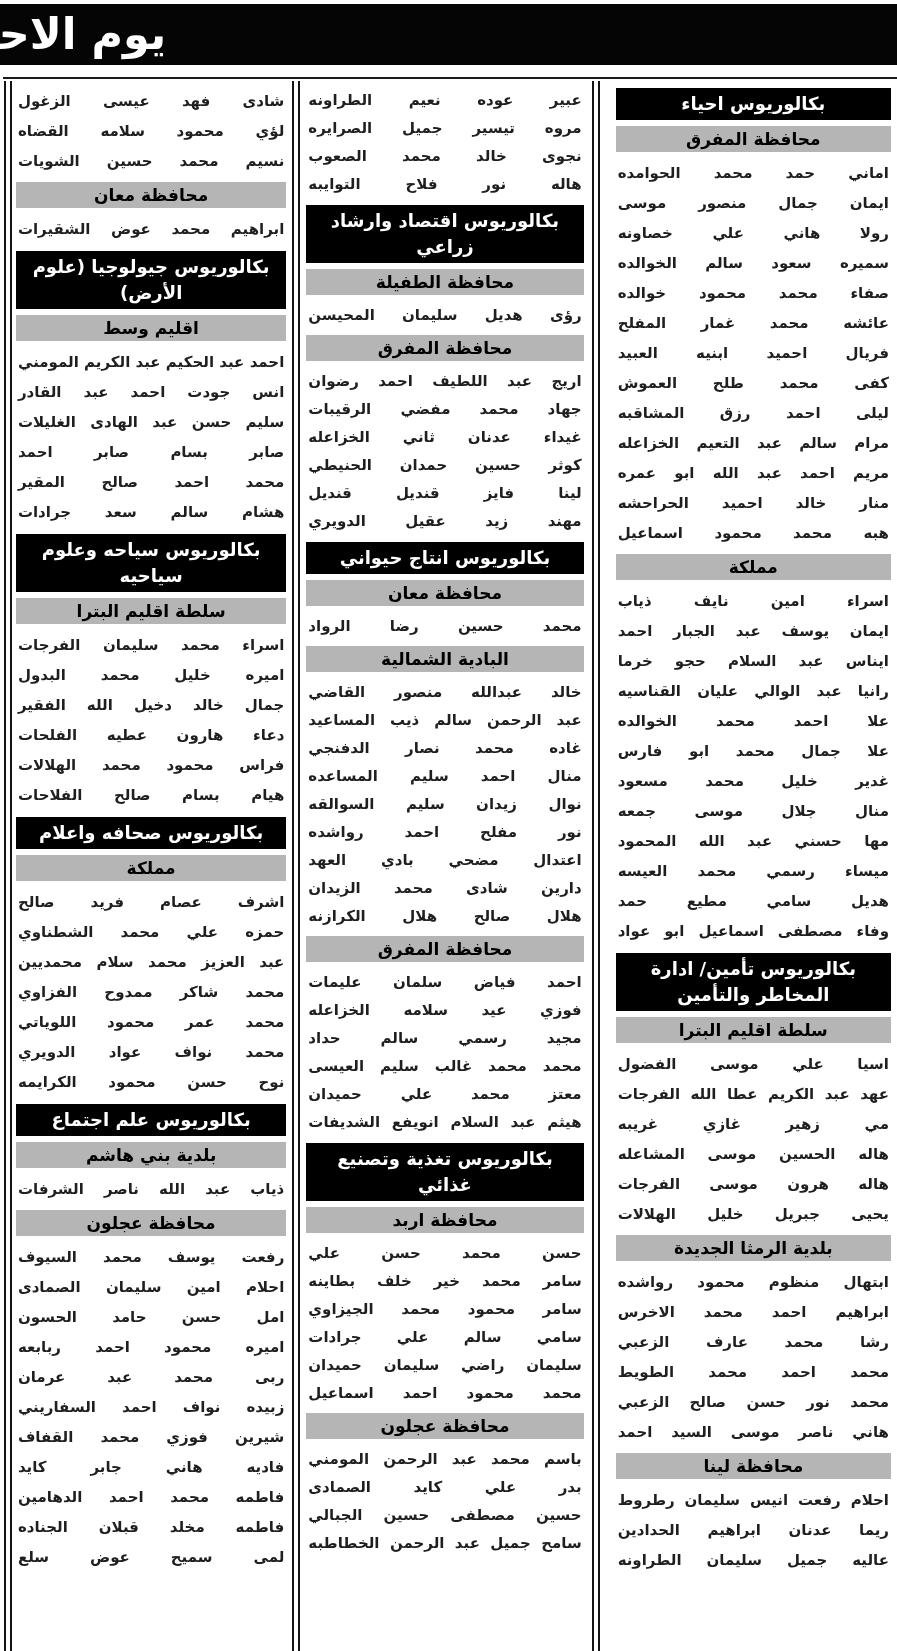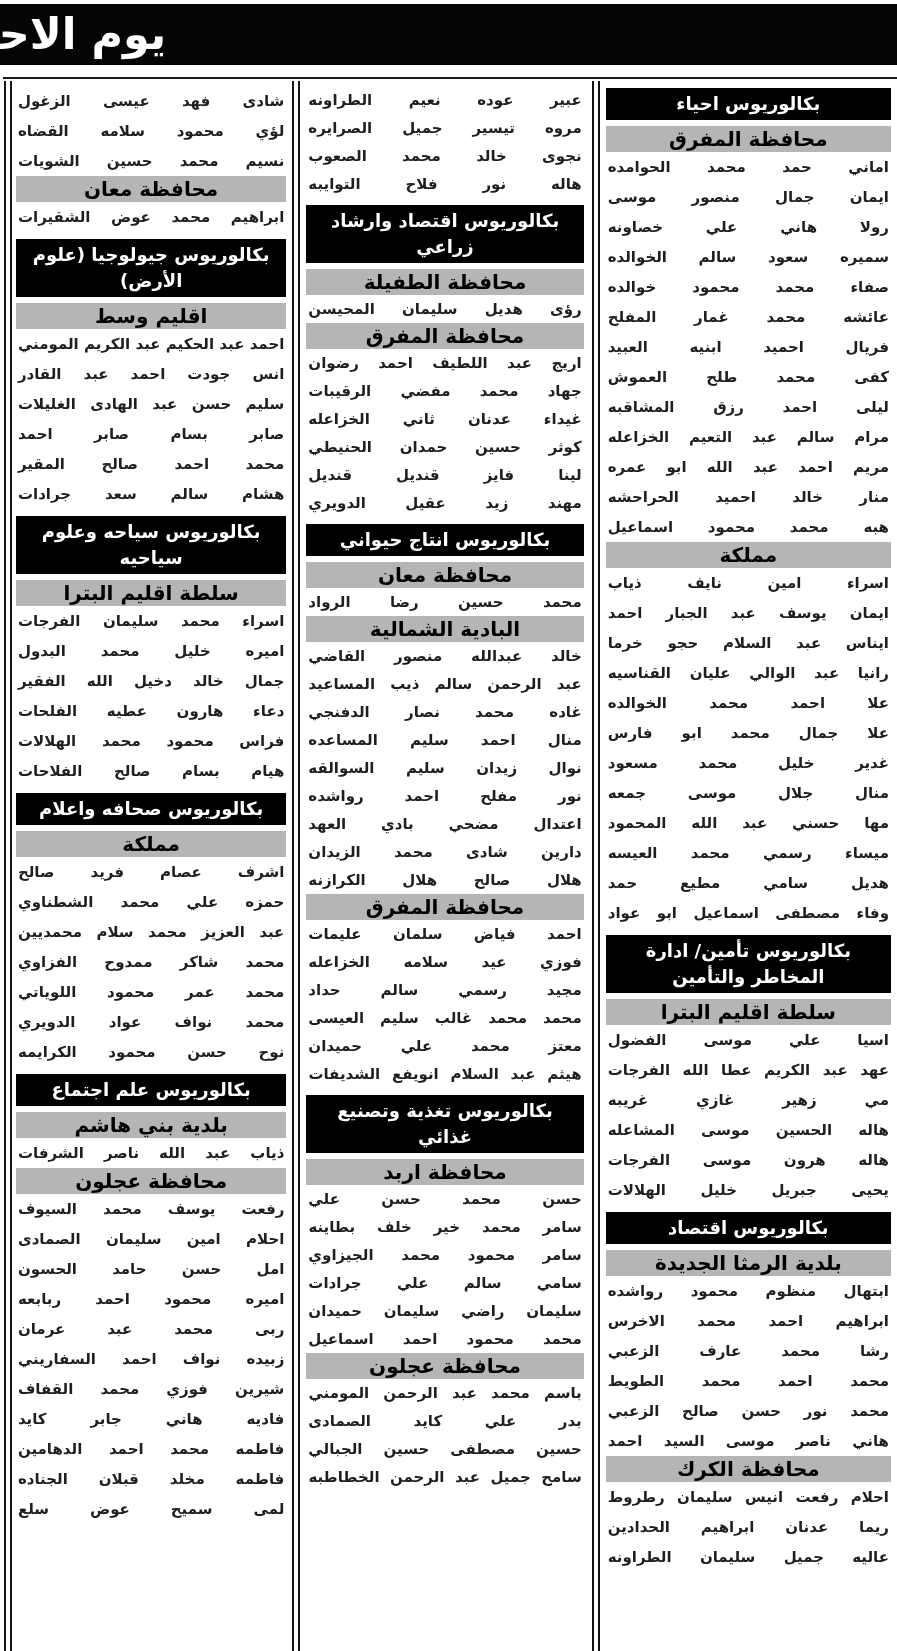--- a/index.html
+++ b/index.html
@@ -5,30 +5,30 @@
   html,body{margin:0;padding:0;background:#ffffff;}
   .page{position:relative;width:897px;height:1651px;background:var(--paper,#fff);
         overflow:hidden;font-family:"DejaVu Sans",sans-serif;-webkit-font-smoothing:antialiased;}
   .banner{position:absolute;top:4px;left:0;width:897px;height:61px;background:var(--banner-bg,#050505);overflow:hidden;}
   .banner-title{position:absolute;top:5px;left:-26px;color:#fff;font-size:43px;font-weight:bold;
                 white-space:nowrap;direction:rtl;letter-spacing:1px;}
   .top-rule{position:absolute;top:77px;left:3px;width:894px;height:2px;background:#1a1a1a;}
   .columns{position:absolute;top:81px;right:0;width:897px;height:1570px;display:flex;direction:rtl;}
   .columns *, .columns{box-sizing:border-box;}
   .col{overflow:hidden;}
-  .col-right{width:300px;padding:0 6px 0 6px;}
+  .col-right{width:300px;padding:0 6px 0 16px;}
   .col-middle{width:294px;padding:5px 8px 0 6px;}
   .col-left{width:283px;padding:5px 6px 0 4px;}
   .divider{width:8px;border-right:2px solid #141414;border-left:2px solid #141414;height:1570px;}
   .edge{width:8px;border-right:2px solid #141414;border-left:2px solid #141414;height:1570px;}
   .edge-margin{width:4px;}
   .degree{background:var(--degree-bg,#000);color:var(--degree-fg,#fff);font-weight:bold;font-size:18px;
           line-height:26px;text-align:center;padding:3px 2px;margin:7px 0 6px;}
-  .region{background:var(--region-bg,#b5b5b5);color:#000;font-weight:bold;font-size:20px;
-          line-height:22px;text-align:center;padding:2px;margin:0 0;}
+  .region{background:var(--region-bg,#b5b5b5);color:#000;font-weight:bold;font-size:17px;
+          line-height:22px;text-align:center;padding:2px;margin:6px 0;}
   .name-row{display:flex;justify-content:space-between;align-items:center;height:30px;
             font-size:15px;font-weight:bold;color:var(--ink,#1f1f1f);white-space:nowrap;
             overflow:hidden;padding:0 2px;direction:rtl;}
   .col-middle .name-row{height:28px;}
   .name-row span{display:inline-block;}
 </style>
 </head>
 <body>
 
 <div class="page" style="--banner-bg: #050505; --degree-bg: #000000; --degree-fg: #ffffff; --region-bg: #b5b5b5; --ink: #1f1f1f; --paper: #ffffff;">
@@ -233,21 +233,20 @@
           <span>هرون</span>
           <span>موسى</span>
           <span>الفرجات</span>
         </div>
         <div class="name-row">
           <span>يحيى</span>
           <span>جبريل</span>
           <span>خليل</span>
           <span>الهلالات</span>
         </div>
-        <div class="degree">بكالوريوس اقتصاد</div>
         <div class="region">بلدية الرمثا الجديدة</div>
         <div class="name-row">
           <span>ابتهال</span>
           <span>منظوم</span>
           <span>محمود</span>
           <span>رواشده</span>
         </div>
         <div class="name-row">
           <span>ابراهيم</span>
           <span>احمد</span>
@@ -273,21 +272,21 @@
           <span>صالح</span>
           <span>الزعبي</span>
         </div>
         <div class="name-row">
           <span>هاني</span>
           <span>ناصر</span>
           <span>موسى</span>
           <span>السيد</span>
           <span>احمد</span>
         </div>
-        <div class="region">محافظة الكرك</div>
+        <div class="region">محافظة لينا</div>
         <div class="name-row">
           <span>احلام</span>
           <span>رفعت</span>
           <span>انيس</span>
           <span>سليمان</span>
           <span>رطروط</span>
         </div>
         <div class="name-row">
           <span>ريما</span>
           <span>عدنان</span>

